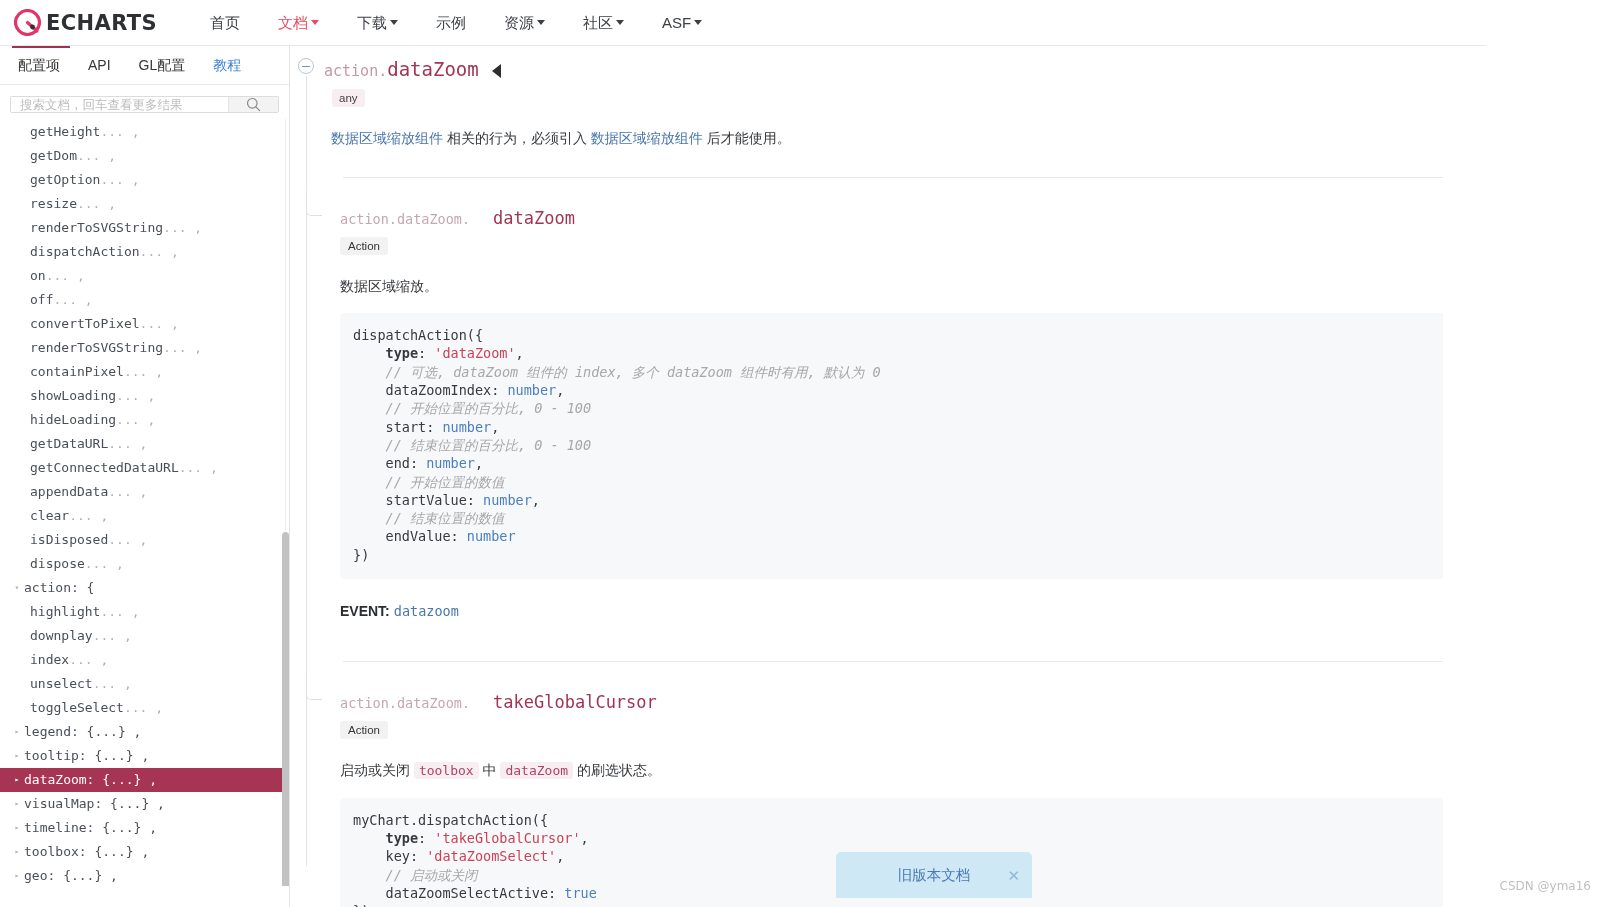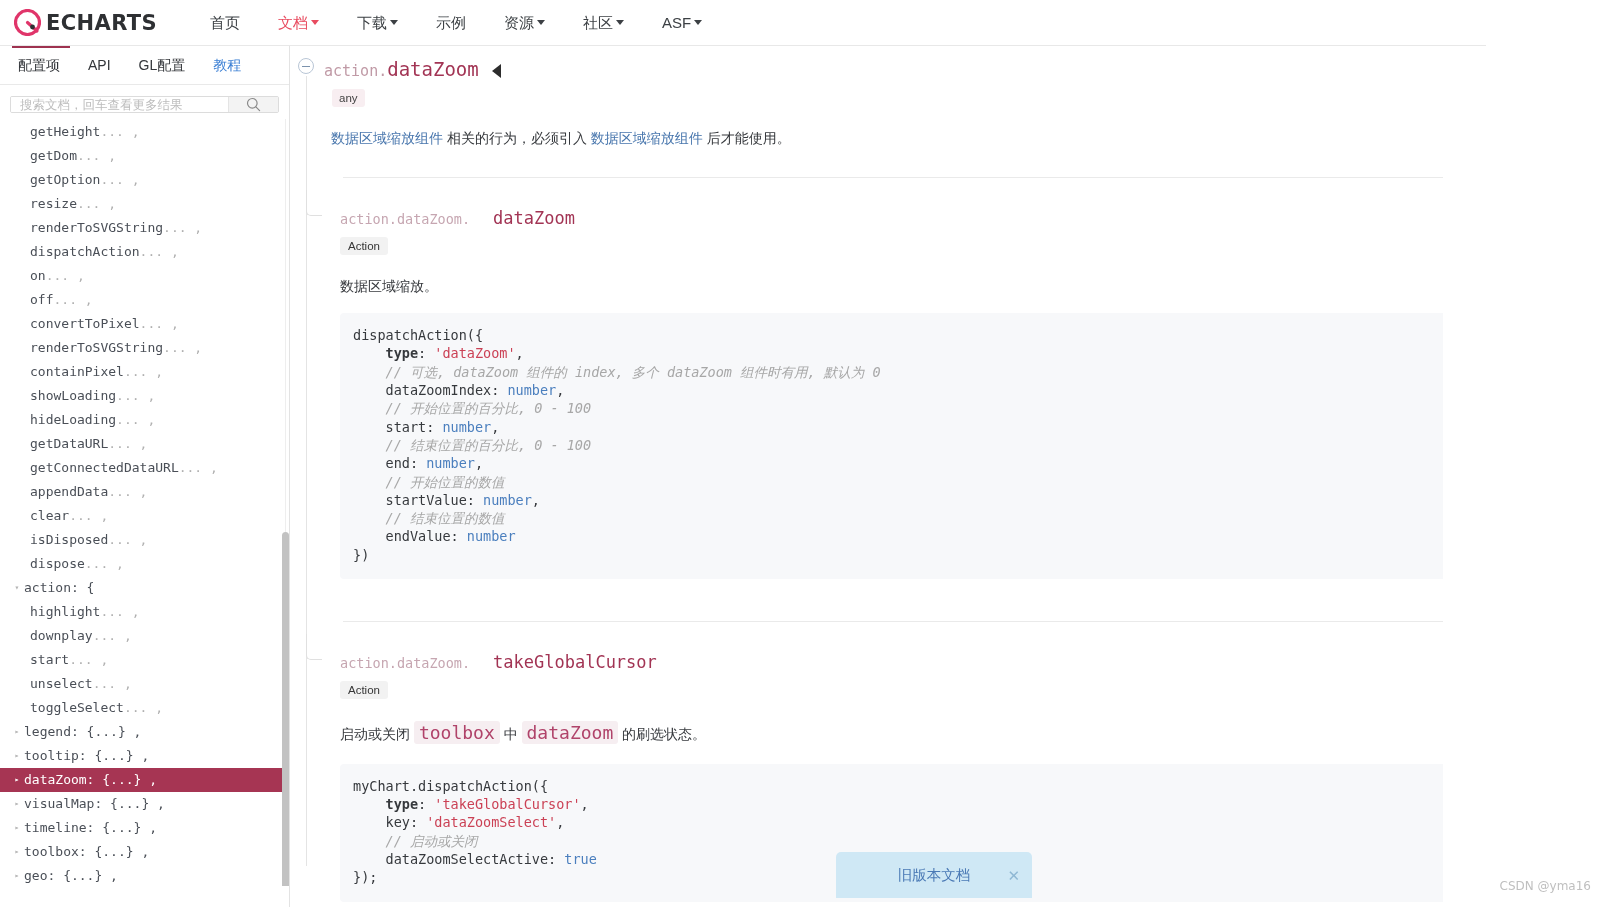--- a/index.html
+++ b/index.html
@@ -292,21 +292,21 @@
   .para {
     margin: 20px 0 0 33px;
     font-size: 14px;
     color: #36393d;
     line-height: 1.6;
   }
   .inline-code {
     background: #f6eef1;
     color: #b0436a;
     font-family: "DejaVu Sans Mono", monospace;
-    font-size: 18px;
+    font-size: 13px;
     padding: 1px 5px;
     border-radius: 3px;
   }
 
   pre.codeblock {
     margin: 16px 0 0 33px;
     background: #f7f8fa;
     border-radius: 4px;
     padding: 13px 18px 15px 13px;
     font-family: "DejaVu Sans Mono", monospace;
@@ -523,21 +523,21 @@
         <span class="tlabel">highlight</span>
         <span class="dots"> ... ,</span>
       </div>
       <div class="tnode depth2">
         <span class="arw"></span>
         <span class="tlabel">downplay</span>
         <span class="dots"> ... ,</span>
       </div>
       <div class="tnode depth2">
         <span class="arw"></span>
-        <span class="tlabel">start</span>
+        <span class="tlabel">index</span>
         <span class="dots"> ... ,</span>
       </div>
       <div class="tnode depth2">
         <span class="arw"></span>
         <span class="tlabel">unselect</span>
         <span class="dots"> ... ,</span>
       </div>
       <div class="tnode depth2">
         <span class="arw"></span>
         <span class="tlabel">toggleSelect</span>
@@ -611,20 +611,23 @@
 <span class="c-pln">    dataZoomIndex: </span><span class="c-num">number</span><span class="c-pln">,</span>
 <span class="c-com">    // 开始位置的百分比, 0 - 100</span>
 <span class="c-pln">    start: </span><span class="c-num">number</span><span class="c-pln">,</span>
 <span class="c-com">    // 结束位置的百分比, 0 - 100</span>
 <span class="c-pln">    end: </span><span class="c-num">number</span><span class="c-pln">,</span>
 <span class="c-com">    // 开始位置的数值</span>
 <span class="c-pln">    startValue: </span><span class="c-num">number</span><span class="c-pln">,</span>
 <span class="c-com">    // 结束位置的数值</span>
 <span class="c-pln">    endValue: </span><span class="c-num">number</span>
 <span class="c-pln">})</span></pre>
+      <div class="event-line">
+        <b>EVENT:</b><span class="event-link">datazoom</span>
+      </div>
     </div>
 
     <div class="hr-sep" style="margin-top:42px;"></div>
 
     
     <div class="sub-section">
       <div class="elbow"></div>
       <div class="title-l2">
         <span class="prefix">action.dataZoom.</span>
           <span class="main">takeGlobalCursor</span>

